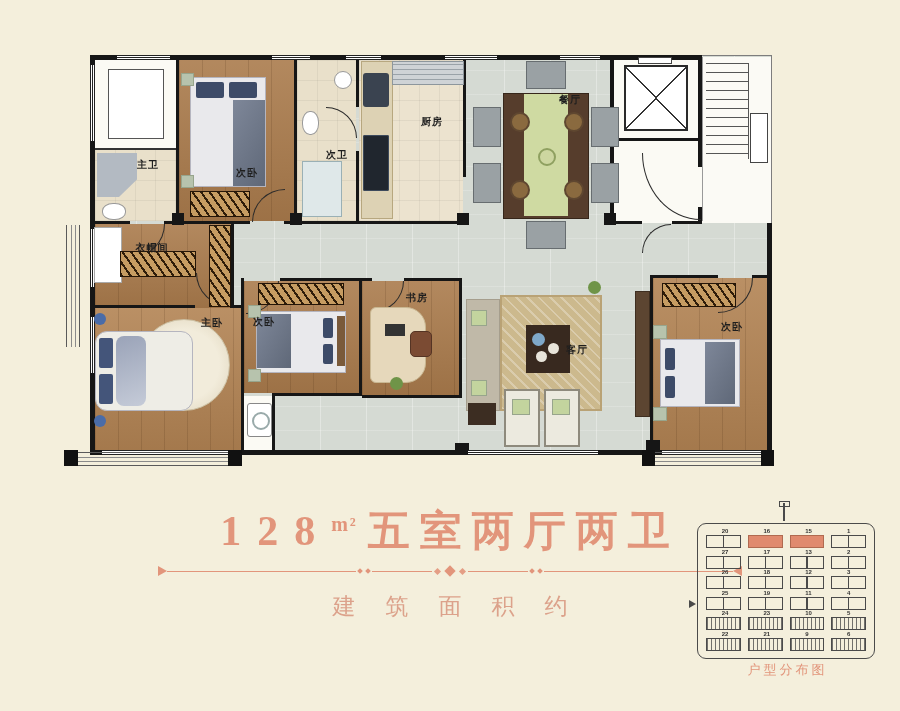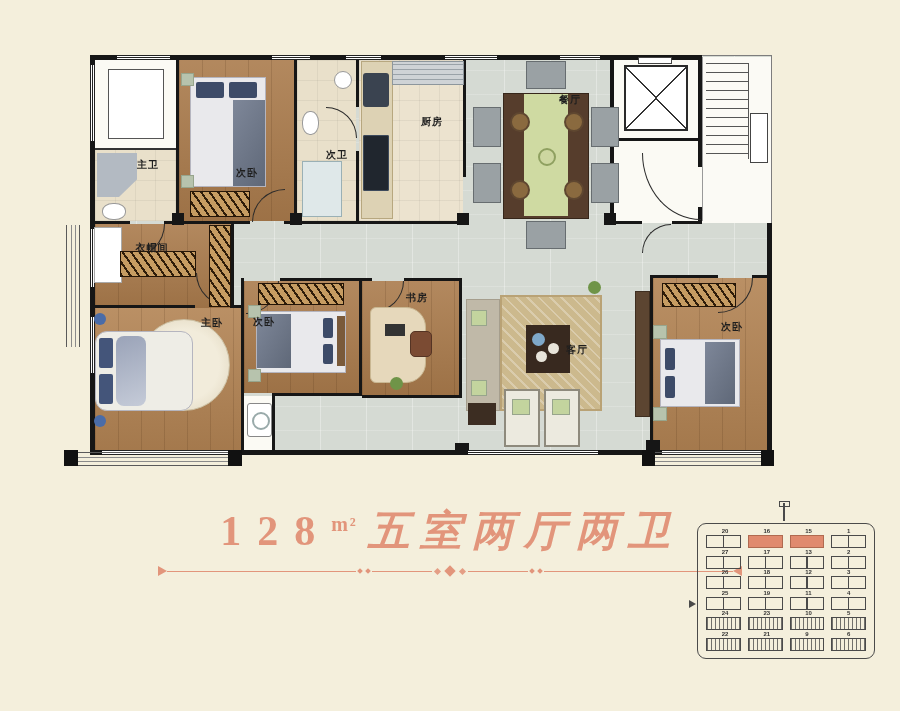--- a/index.html
+++ b/index.html
@@ -62,21 +62,21 @@
   .elev-x{background:
       linear-gradient(to top right, transparent calc(50% - .7px), #333 calc(50% - .7px) calc(50% + .7px), transparent calc(50% + .7px)),
       linear-gradient(to bottom right, transparent calc(50% - .7px), #333 calc(50% - .7px) calc(50% + .7px), transparent calc(50% + .7px));
       border:2px solid #2a2a2a;background-color:#fff;}
 
   
   .title-area{position:absolute;left:150px;top:500px;width:600px;text-align:center;color:var(--accent,#e2957b);}
   .title-line1{font-family:"Liberation Serif",serif;font-weight:bold;font-size:42px;line-height:48px;white-space:nowrap;}
   .t-num{letter-spacing:16px;}
   .t-unit{font-size:20px;vertical-align:14px;letter-spacing:2px;margin-right:10px;}
-  .t-cn{letter-spacing:10px;font-style:italic;}
+  .t-cn{letter-spacing:10px;}
   .title-divider{position:relative;margin:10px 8px 0 8px;height:12px;display:flex;align-items:center;}
   .dv-line{flex:1;height:1px;background:var(--accent,#e2957b);}
   .dv-tri-r{width:0;height:0;border-left:9px solid var(--accent,#e2957b);border-top:5px solid transparent;border-bottom:5px solid transparent;}
   .dv-tri-l{width:0;height:0;border-right:9px solid var(--accent,#e2957b);border-top:5px solid transparent;border-bottom:5px solid transparent;}
   .dv-dia{width:8px;height:8px;background:var(--accent,#e2957b);transform:rotate(45deg);margin:0 3px;}
   .dv-dia.sm{width:5px;height:5px;opacity:.9;}
   .dv-tick{width:4px;height:4px;background:var(--accent,#e2957b);transform:rotate(45deg);margin:0 2px;}
   .title-sub{margin-top:14px;font-size:23px;letter-spacing:30px;padding-left:30px;color:#dca28b;}
 
   
@@ -323,20 +323,21 @@
       <span class="dv-line" style="max-width:60px;"></span>
       <span class="dv-dia sm"></span>
         <span class="dv-dia"></span>
         <span class="dv-dia sm"></span>
       <span class="dv-line" style="max-width:60px;"></span>
       <span class="dv-tick"></span>
         <span class="dv-tick"></span>
         <span class="dv-line"></span>
       <span class="dv-tri-l"></span>
     </div>
+    <div class="title-sub">建筑面积约</div>
   </div>
 
   <div class="minimap">
     <div class="mm-north"></div>
     <div class="mm-box">
       <div class="mm-grid" id="mm-grid">
           <div class="mm-cell">
             <span class="mm-num">20</span>
             <div class="mm-block"></div>
           </div>
@@ -428,15 +429,16 @@
             <span class="mm-num">9</span>
             <div class="mm-block teeth"></div>
           </div>
           <div class="mm-cell">
             <span class="mm-num">6</span>
             <div class="mm-block teeth"></div>
           </div>
         </div>
       <div class="mm-ent"></div>
     </div>
+    <div class="mm-caption">户型分布图</div>
   </div>
 
 </div>
 
 </body></html>

